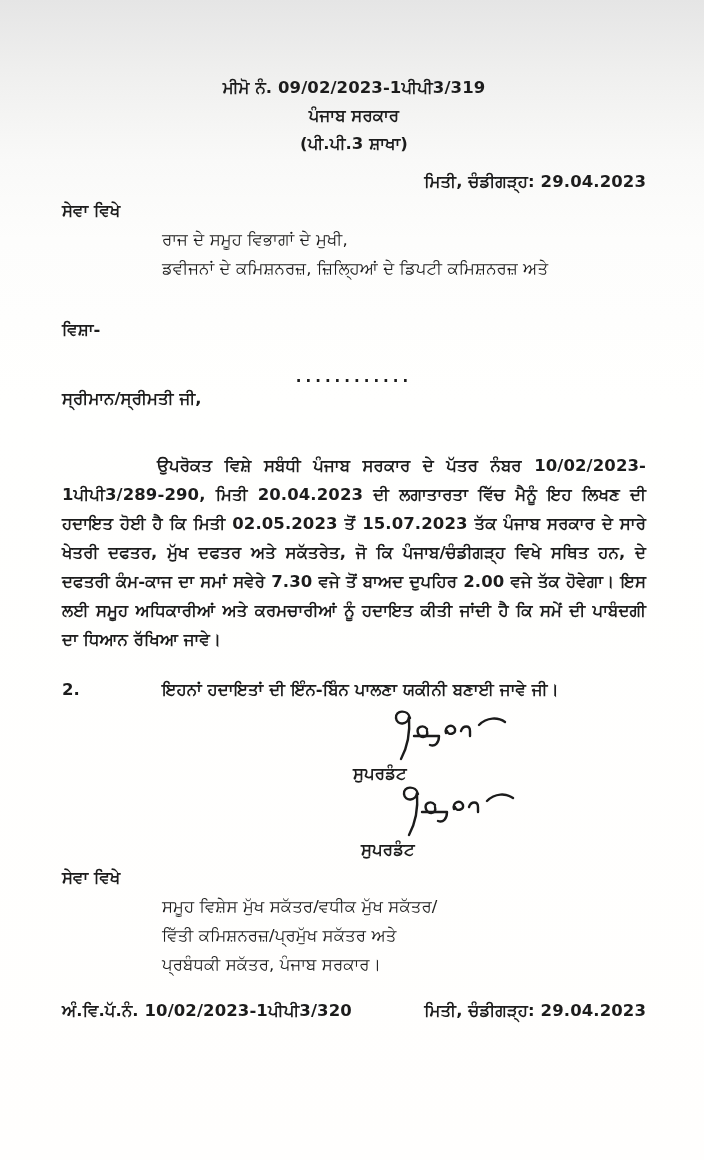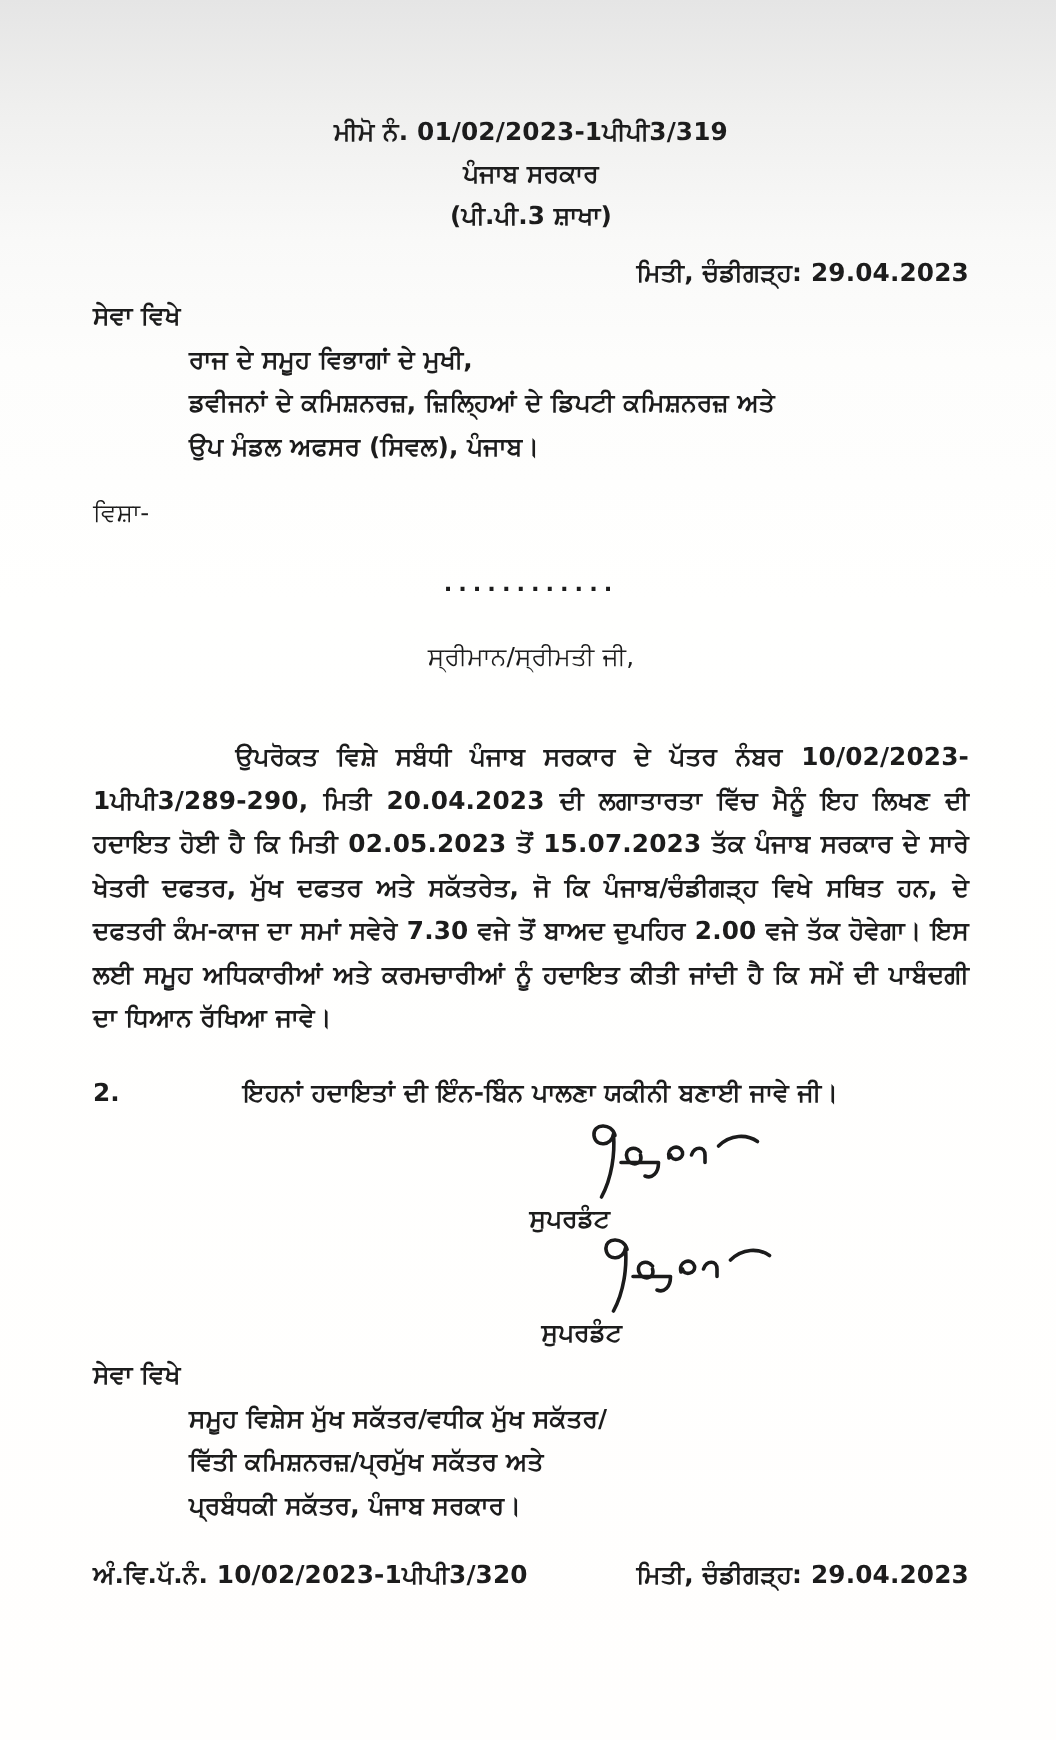--- a/index.html
+++ b/index.html
@@ -15,28 +15,28 @@
     box-sizing:border-box;
     padding:74px 58px 0 62px;
     font-size:16.5px;
     font-weight:600;
     letter-spacing:.1px;
   }
   .center{text-align:center;}
   .hdr{line-height:28px;font-weight:700;}
   .date-row{text-align:right;margin-top:14px;font-weight:700;}
   .to-label{margin-top:6px;font-weight:700;line-height:28px;}
-  .addr{margin-left:64px;line-height:29px;font-weight:700;}
-  .subject-row{display:flex;margin-top:20px;font-weight:400;}
+  .addr{margin-left:100px;line-height:29px;font-weight:400;}
+  .subject-row{display:flex;margin-top:37px;font-weight:700;}
   .subject-row .lbl{width:100px;flex:0 0 100px;}
   .dots{
     text-align:center;margin-top:30px;font-weight:900;font-size:15px;
     letter-spacing:4px;line-height:16px;
   }
-  .salutation{margin-top:27px;line-height:28px;font-weight:400;text-align:center;}
+  .salutation{line-height:28px;font-weight:700;}
   .para{
     margin-top:38px;text-align:justify;line-height:29px;
     text-indent:95px;font-weight:600;
   }
   .item2-row{display:flex;margin-top:21px;line-height:29px;}
   .item2-row .num{width:100px;flex:0 0 100px;}
   .sig-block{
     width:185px;margin-left:auto;margin-right:108px;
     text-align:left;margin-top:2px;
   }
@@ -48,30 +48,29 @@
   .footer-row{
     display:flex;justify-content:space-between;align-items:baseline;
     margin-top:22px;font-weight:700;
   }
 </style>
 </head>
 <body>
 
 <div class="page">
 
-  <div class="center hdr">ਮੀਮੋ ਨੰ. 01/02/2023-1ਪੀਪੀ3/319</div>
+  <div class="center hdr">ਮੀਮੋ ਨੰ. 09/02/2023-1ਪੀਪੀ3/319</div>
   <div class="center hdr">ਪੰਜਾਬ ਸਰਕਾਰ</div>
   <div class="center hdr">(ਪੀ.ਪੀ.3 ਸ਼ਾਖਾ)</div>
 
   <div class="date-row">ਮਿਤੀ, ਚੰਡੀਗੜ੍ਹ: 29.04.2023</div>
 
   <div class="to-label">ਸੇਵਾ ਵਿਖੇ</div>
   <div class="addr">ਰਾਜ ਦੇ ਸਮੂਹ ਵਿਭਾਗਾਂ ਦੇ ਮੁਖੀ,</div>
   <div class="addr">ਡਵੀਜਨਾਂ ਦੇ ਕਮਿਸ਼ਨਰਜ਼, ਜ਼ਿਲ੍ਹਿਆਂ ਦੇ ਡਿਪਟੀ ਕਮਿਸ਼ਨਰਜ਼ ਅਤੇ</div>
-  <div class="addr">ਉਪ ਮੰਡਲ ਅਫਸਰ (ਸਿਵਲ), ਪੰਜਾਬ।</div>
 
   <div class="subject-row">
     <span class="lbl">ਵਿਸ਼ਾ-</span>
   </div>
 
   <div class="dots">............</div>
 
   <div class="salutation">ਸ੍ਰੀਮਾਨ/ਸ੍ਰੀਮਤੀ ਜੀ,</div>
 
   <div class="para">ਉਪਰੋਕਤ ਵਿਸ਼ੇ ਸਬੰਧੀ ਪੰਜਾਬ ਸਰਕਾਰ ਦੇ ਪੱਤਰ ਨੰਬਰ 10/02/2023-1ਪੀਪੀ3/289-290, ਮਿਤੀ 20.04.2023 ਦੀ ਲਗਾਤਾਰਤਾ ਵਿੱਚ ਮੈਨੂੰ ਇਹ ਲਿਖਣ ਦੀ ਹਦਾਇਤ ਹੋਈ ਹੈ ਕਿ ਮਿਤੀ 02.05.2023 ਤੋਂ 15.07.2023 ਤੱਕ ਪੰਜਾਬ ਸਰਕਾਰ ਦੇ ਸਾਰੇ ਖੇਤਰੀ ਦਫਤਰ, ਮੁੱਖ ਦਫਤਰ ਅਤੇ ਸਕੱਤਰੇਤ, ਜੋ ਕਿ ਪੰਜਾਬ/ਚੰਡੀਗੜ੍ਹ ਵਿਖੇ ਸਥਿਤ ਹਨ, ਦੇ ਦਫਤਰੀ ਕੰਮ-ਕਾਜ ਦਾ ਸਮਾਂ ਸਵੇਰੇ 7.30 ਵਜੇ ਤੋਂ ਬਾਅਦ ਦੁਪਹਿਰ 2.00 ਵਜੇ ਤੱਕ ਹੋਵੇਗਾ। ਇਸ ਲਈ ਸਮੂਹ ਅਧਿਕਾਰੀਆਂ ਅਤੇ ਕਰਮਚਾਰੀਆਂ ਨੂੰ ਹਦਾਇਤ ਕੀਤੀ ਜਾਂਦੀ ਹੈ ਕਿ ਸਮੇਂ ਦੀ ਪਾਬੰਦਗੀ ਦਾ ਧਿਆਨ ਰੱਖਿਆ ਜਾਵੇ।</div>

